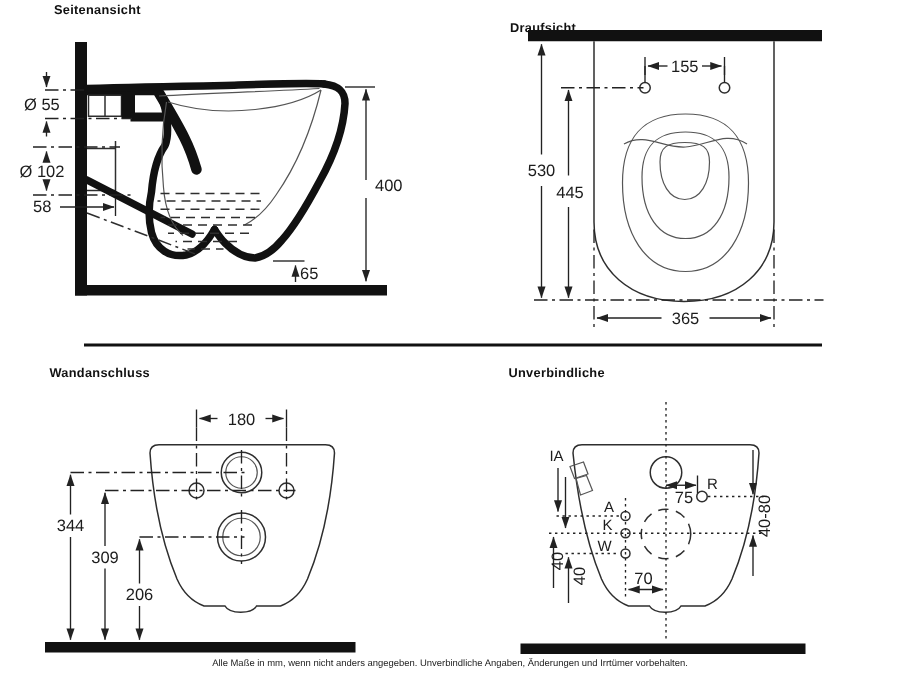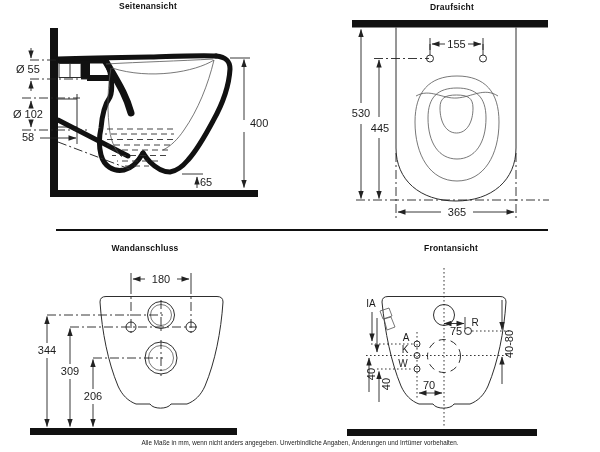--- a/index.html
+++ b/index.html
@@ -1,18 +1,18 @@
 <!DOCTYPE html>
 <html><head>
 <meta charset="utf-8">
 <style>
   html,body{margin:0;padding:0;background:#fff;}
   #stage{position:relative;width:600px;height:452px;background:#ffffff;overflow:hidden;
          font-family:"Liberation Sans",sans-serif;}
-  .vtitle{position:absolute;text-align:center;font-weight:700;font-size:8.5px;color:#111;
+  .vtitle{position:absolute;text-align:left;font-weight:700;font-size:8.5px;color:#111;
           letter-spacing:.2px;}
   #footer{position:absolute;left:0;top:439px;width:600px;text-align:center;font-size:6.3px;
           color:#222;}
   #divider{position:absolute;left:56px;top:229px;width:492px;height:1.5px;background:#111;}
   svg{position:absolute;}
   svg text{font-family:"Liberation Sans",sans-serif;fill:#1c1c1c;}
   .dim{font-size:11px;}
   .lbl{font-size:10px;}
   .thin{stroke:#2e2e2e;stroke-width:1;fill:none;}
   .fine{stroke:#555;stroke-width:0.8;fill:none;}
@@ -22,23 +22,23 @@
   .dot{stroke-dasharray:1.6 2.4;}
   .water{stroke-dasharray:6 4;stroke-width:0.9;}
   .dimline{stroke:#222;stroke-width:0.9;fill:none;}
 </style>
 </head>
 <body>
 
 <div id="stage">
 
   <div class="vtitle" style="left:36px;top:1px;width:224px;">Seitenansicht</div>
-  <div class="vtitle" style="left:340px;top:2px;width:224px;">Draufsicht</div>
+  <div class="vtitle" style="left:340px;top:13px;width:224px;">Draufsicht</div>
   <div class="vtitle" style="left:33px;top:243px;width:224px;">Wandanschluss</div>
-  <div class="vtitle" style="left:339px;top:243px;width:224px;">Frontansicht</div>
+  <div class="vtitle" style="left:339px;top:243px;width:224px;">Unverbindliche</div>
 
   <div id="divider"></div>
 
   <svg width="300" height="226" viewBox="0 0 300 226" style="left:0;top:0;">
     <defs>
       <marker id="a1" viewBox="0 0 10 8" refX="9.5" refY="4" markerWidth="9" markerHeight="7" orient="auto-start-reverse">
         <path d="M0,0.6 L10,4 L0,7.4 Z" fill="#222"></path>
       </marker>
     </defs>
 

